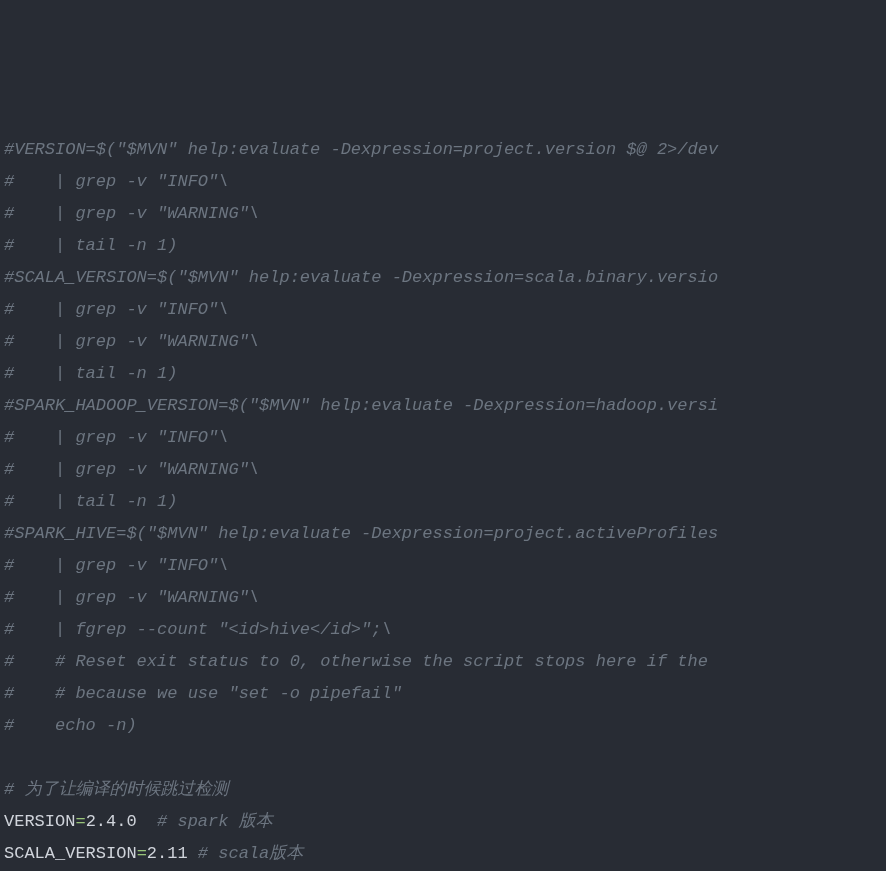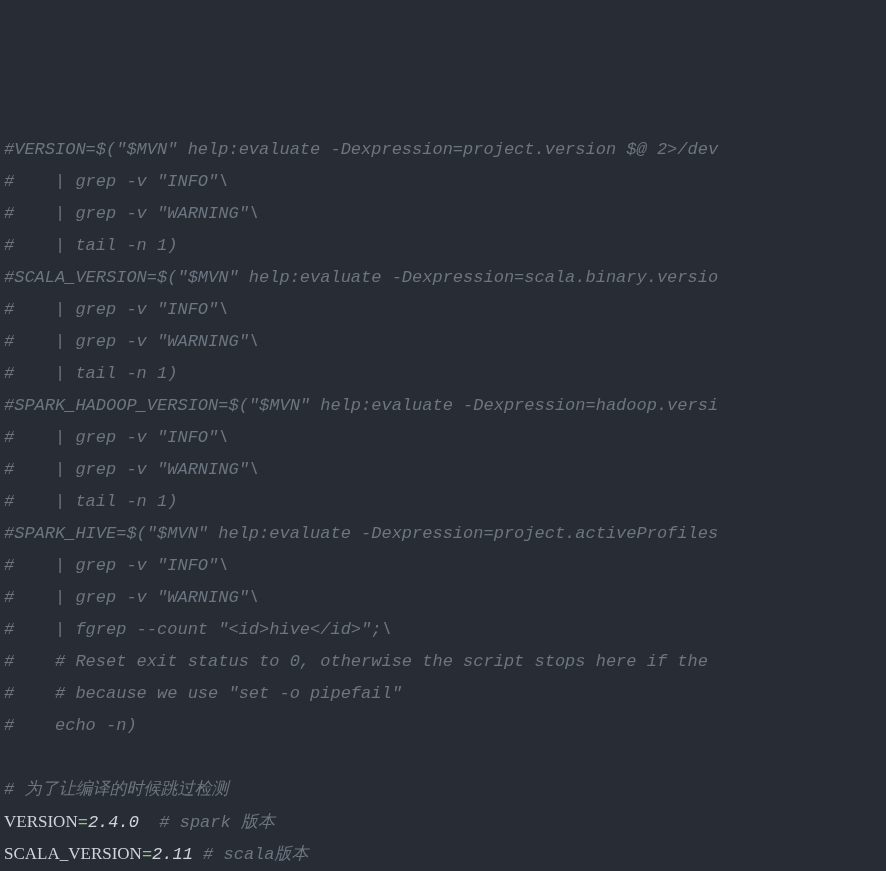--- a/index.html
+++ b/index.html
@@ -14,28 +14,26 @@
   width: 886px;
   height: 871px;
   padding: 6px 4px;
 }
 .comment {
   color: #6c7580;
   font-style: italic;
 }
 .var {
   color: #d0d4db;
-  font-family: Liberation Serif, serif;
 }
 .eq {
   color: #98c379;
 }
 .val {
   color: #d0d4db;
-  font-style: italic;
 }
 .line { display: block; height: 32px; }
 </style>
 </head>
 <body>
 
 
 
 <div id="code"><span class="line"><span class="comment">#VERSION=$("$MVN" help:evaluate -Dexpression=project.version $@ 2&gt;/dev</span></span><span class="line"><span class="comment">#    | grep -v "INFO"\</span></span><span class="line"><span class="comment">#    | grep -v "WARNING"\</span></span><span class="line"><span class="comment">#    | tail -n 1)</span></span><span class="line"><span class="comment">#SCALA_VERSION=$("$MVN" help:evaluate -Dexpression=scala.binary.versio</span></span><span class="line"><span class="comment">#    | grep -v "INFO"\</span></span><span class="line"><span class="comment">#    | grep -v "WARNING"\</span></span><span class="line"><span class="comment">#    | tail -n 1)</span></span><span class="line"><span class="comment">#SPARK_HADOOP_VERSION=$("$MVN" help:evaluate -Dexpression=hadoop.versi</span></span><span class="line"><span class="comment">#    | grep -v "INFO"\</span></span><span class="line"><span class="comment">#    | grep -v "WARNING"\</span></span><span class="line"><span class="comment">#    | tail -n 1)</span></span><span class="line"><span class="comment">#SPARK_HIVE=$("$MVN" help:evaluate -Dexpression=project.activeProfiles</span></span><span class="line"><span class="comment">#    | grep -v "INFO"\</span></span><span class="line"><span class="comment">#    | grep -v "WARNING"\</span></span><span class="line"><span class="comment">#    | fgrep --count "&lt;id&gt;hive&lt;/id&gt;";\</span></span><span class="line"><span class="comment">#    # Reset exit status to 0, otherwise the script stops here if the </span></span><span class="line"><span class="comment">#    # because we use "set -o pipefail"</span></span><span class="line"><span class="comment">#    echo -n)</span></span><span class="line"></span><span class="line"><span class="comment"># 为了让编译的时候跳过检测</span></span><span class="line"><span class="var">VERSION</span><span class="eq">=</span><span class="val">2.4.0</span><span class="comment">  # spark 版本</span></span><span class="line"><span class="var">SCALA_VERSION</span><span class="eq">=</span><span class="val">2.11</span><span class="comment"> # scala版本</span></span><span class="line"></span></div>
 

